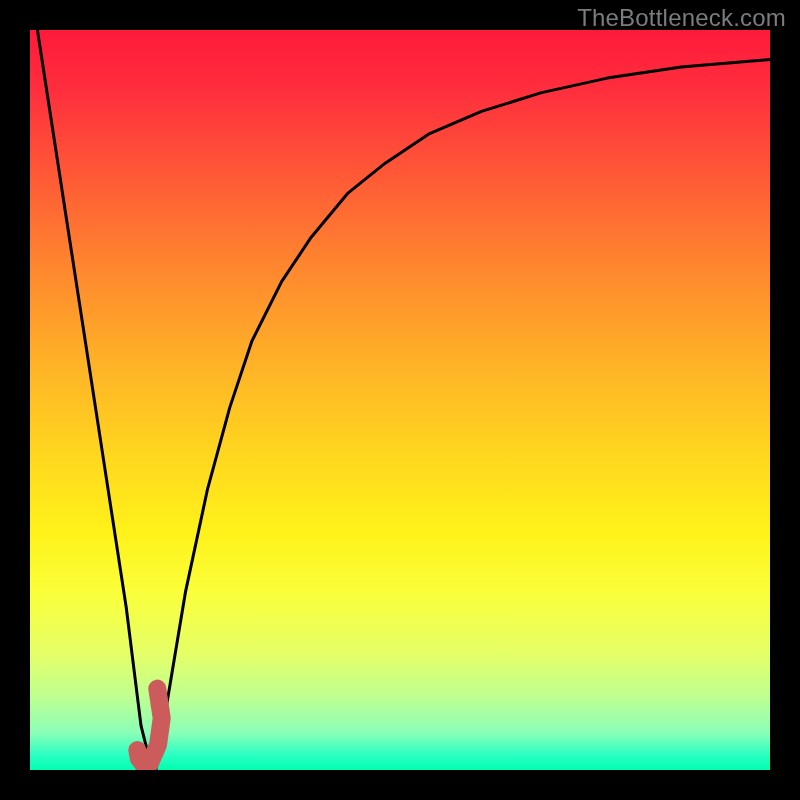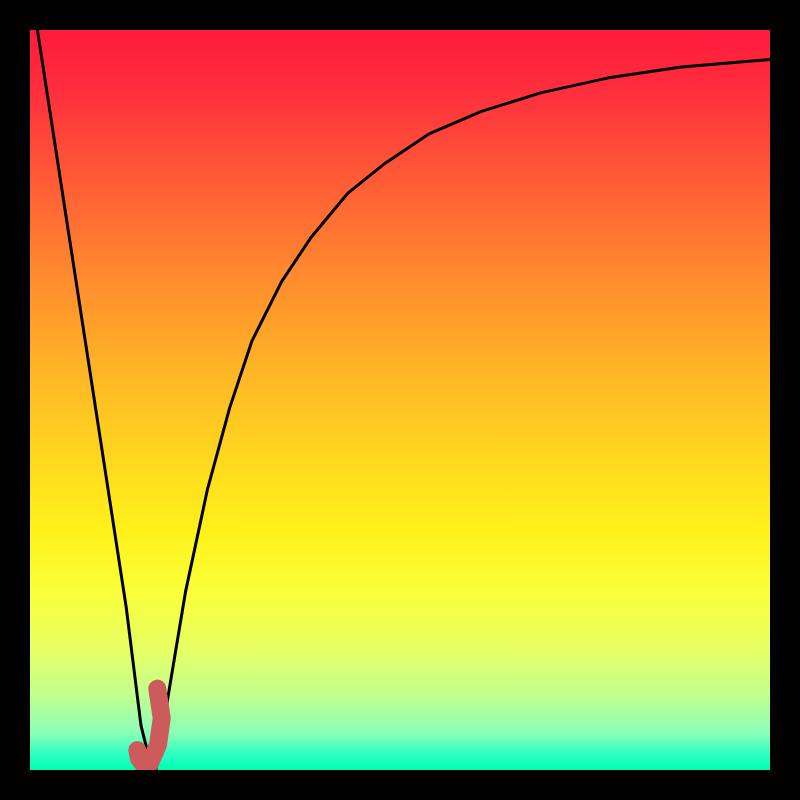--- a/index.html
+++ b/index.html
@@ -62,20 +62,21 @@
     top: 0;
     width: 740px;
     height: 740px;
     pointer-events: none;
   }
 </style>
 </head>
 <body>
 
 <div class="frame">
+  <div class="watermark">TheBottleneck.com</div>
 
   <div class="plot-area">
     <svg class="curve" viewBox="0 0 740 740" preserveAspectRatio="none">
       <path id="curve-path" fill="none" stroke="#000000" stroke-width="3" stroke-linejoin="round" stroke-linecap="round" d="M7.40 0.00 L22.20 96.20 L37.00 192.40 L51.80 288.60 L66.60 384.80 L81.40 481.00 L96.20 577.20 L103.60 636.40 L111.00 695.60 L118.40 725.20 L125.80 740.00 L140.60 651.20 L155.40 562.40 L177.60 458.80 L199.80 377.40 L222.00 310.80 L251.60 251.60 L281.20 207.20 L318.20 162.80 L355.20 133.20 L399.60 103.60 L451.40 81.40 L510.60 62.90 L577.20 48.10 L651.20 37.00 L740.00 29.60"></path>
     </svg>
     <svg class="marker" viewBox="0 0 740 740" preserveAspectRatio="none">
       <path id="marker-path" fill="none" stroke="#cc5c5c" stroke-width="18" stroke-linejoin="round" stroke-linecap="round" d="M107.30 720.02 L108.78 728.16 L112.48 733.34 L119.88 733.34 L128.02 714.84 L131.72 688.20 L127.28 658.60"></path>
     </svg>
   </div>
 </div>

